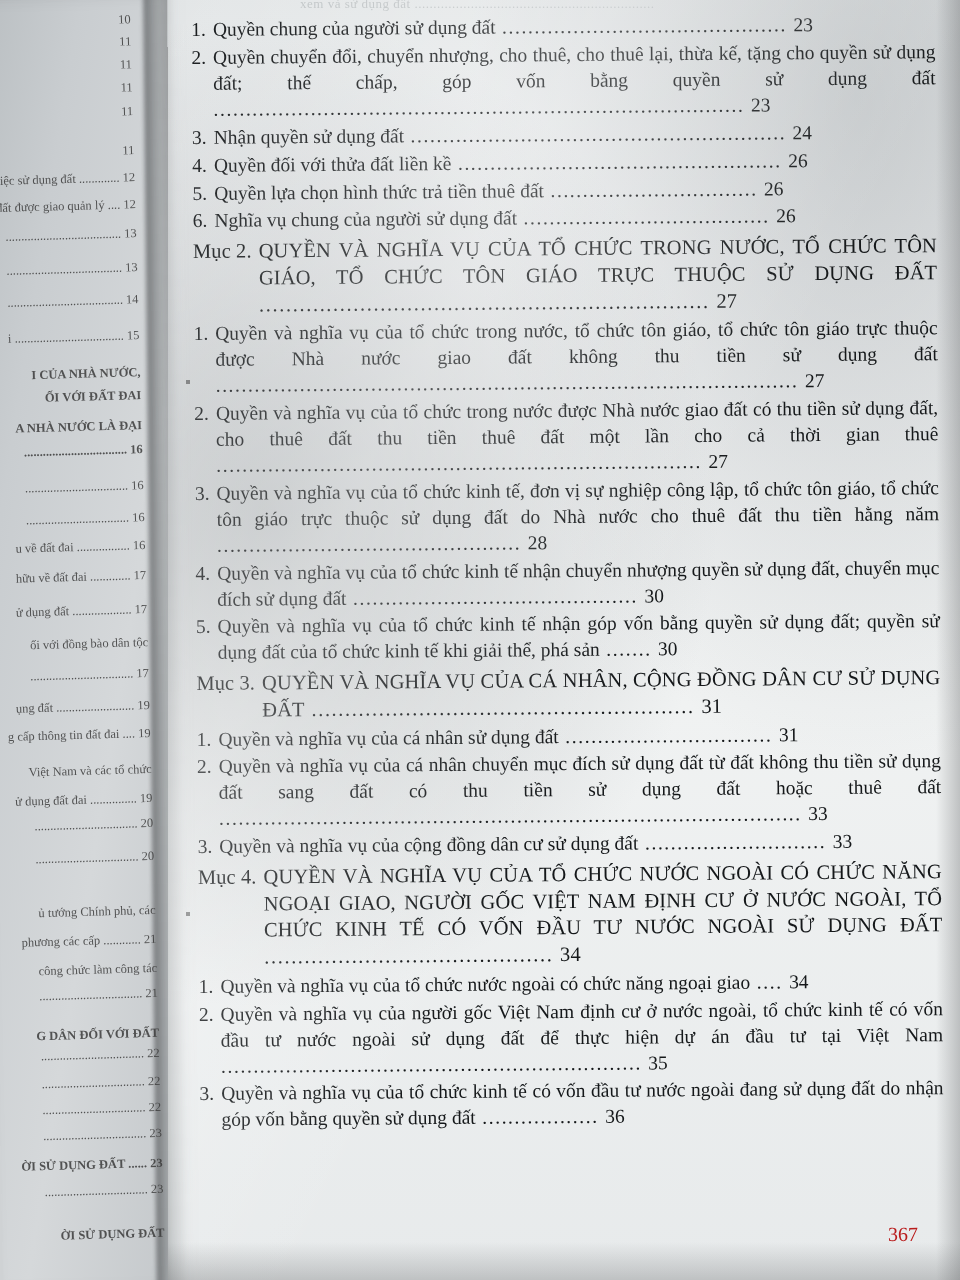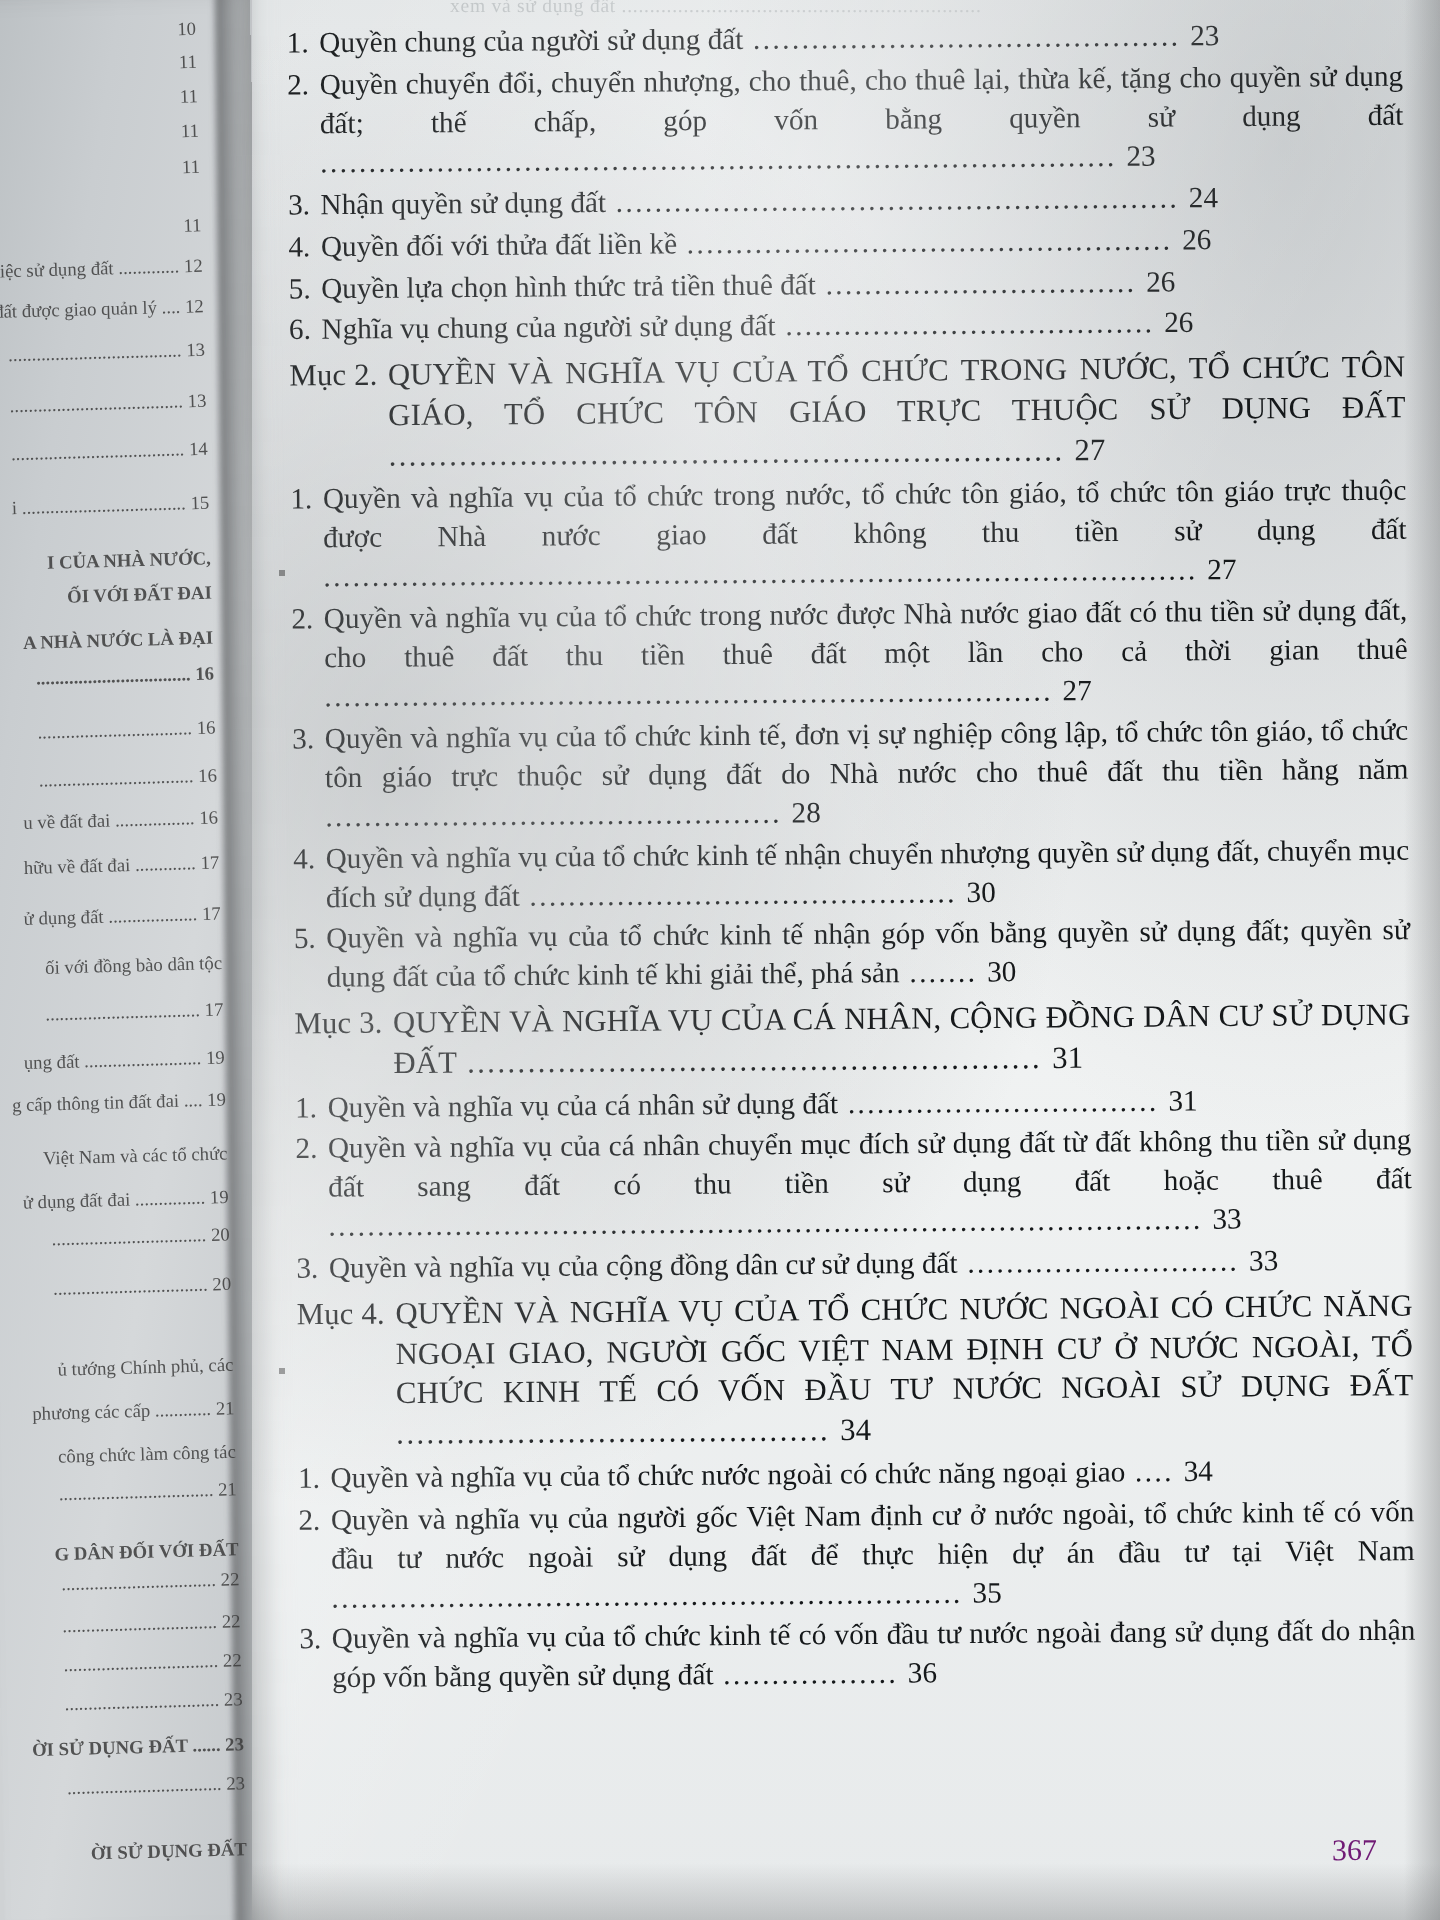--- a/index.html
+++ b/index.html
@@ -127,21 +127,21 @@
     font-variant-numeric: tabular-nums;
   }
   .tail {
     white-space: nowrap;
   }
   .folio {
     position: absolute;
     right: 42px;
     bottom: 34px;
     font-size: 20px;
-    color: #701a75;
+    color: #b91c1c;
     transform: rotate(-0.4deg);
   }
   .edge-shadow {
     position: absolute;
     right: -2px; top: 0;
     width: 26px; height: 1280px;
     background: linear-gradient(270deg, rgba(90,92,94,0.35) 0%, rgba(255,255,255,0) 100%);
     pointer-events: none;
   }
   .bottom-shadow {

